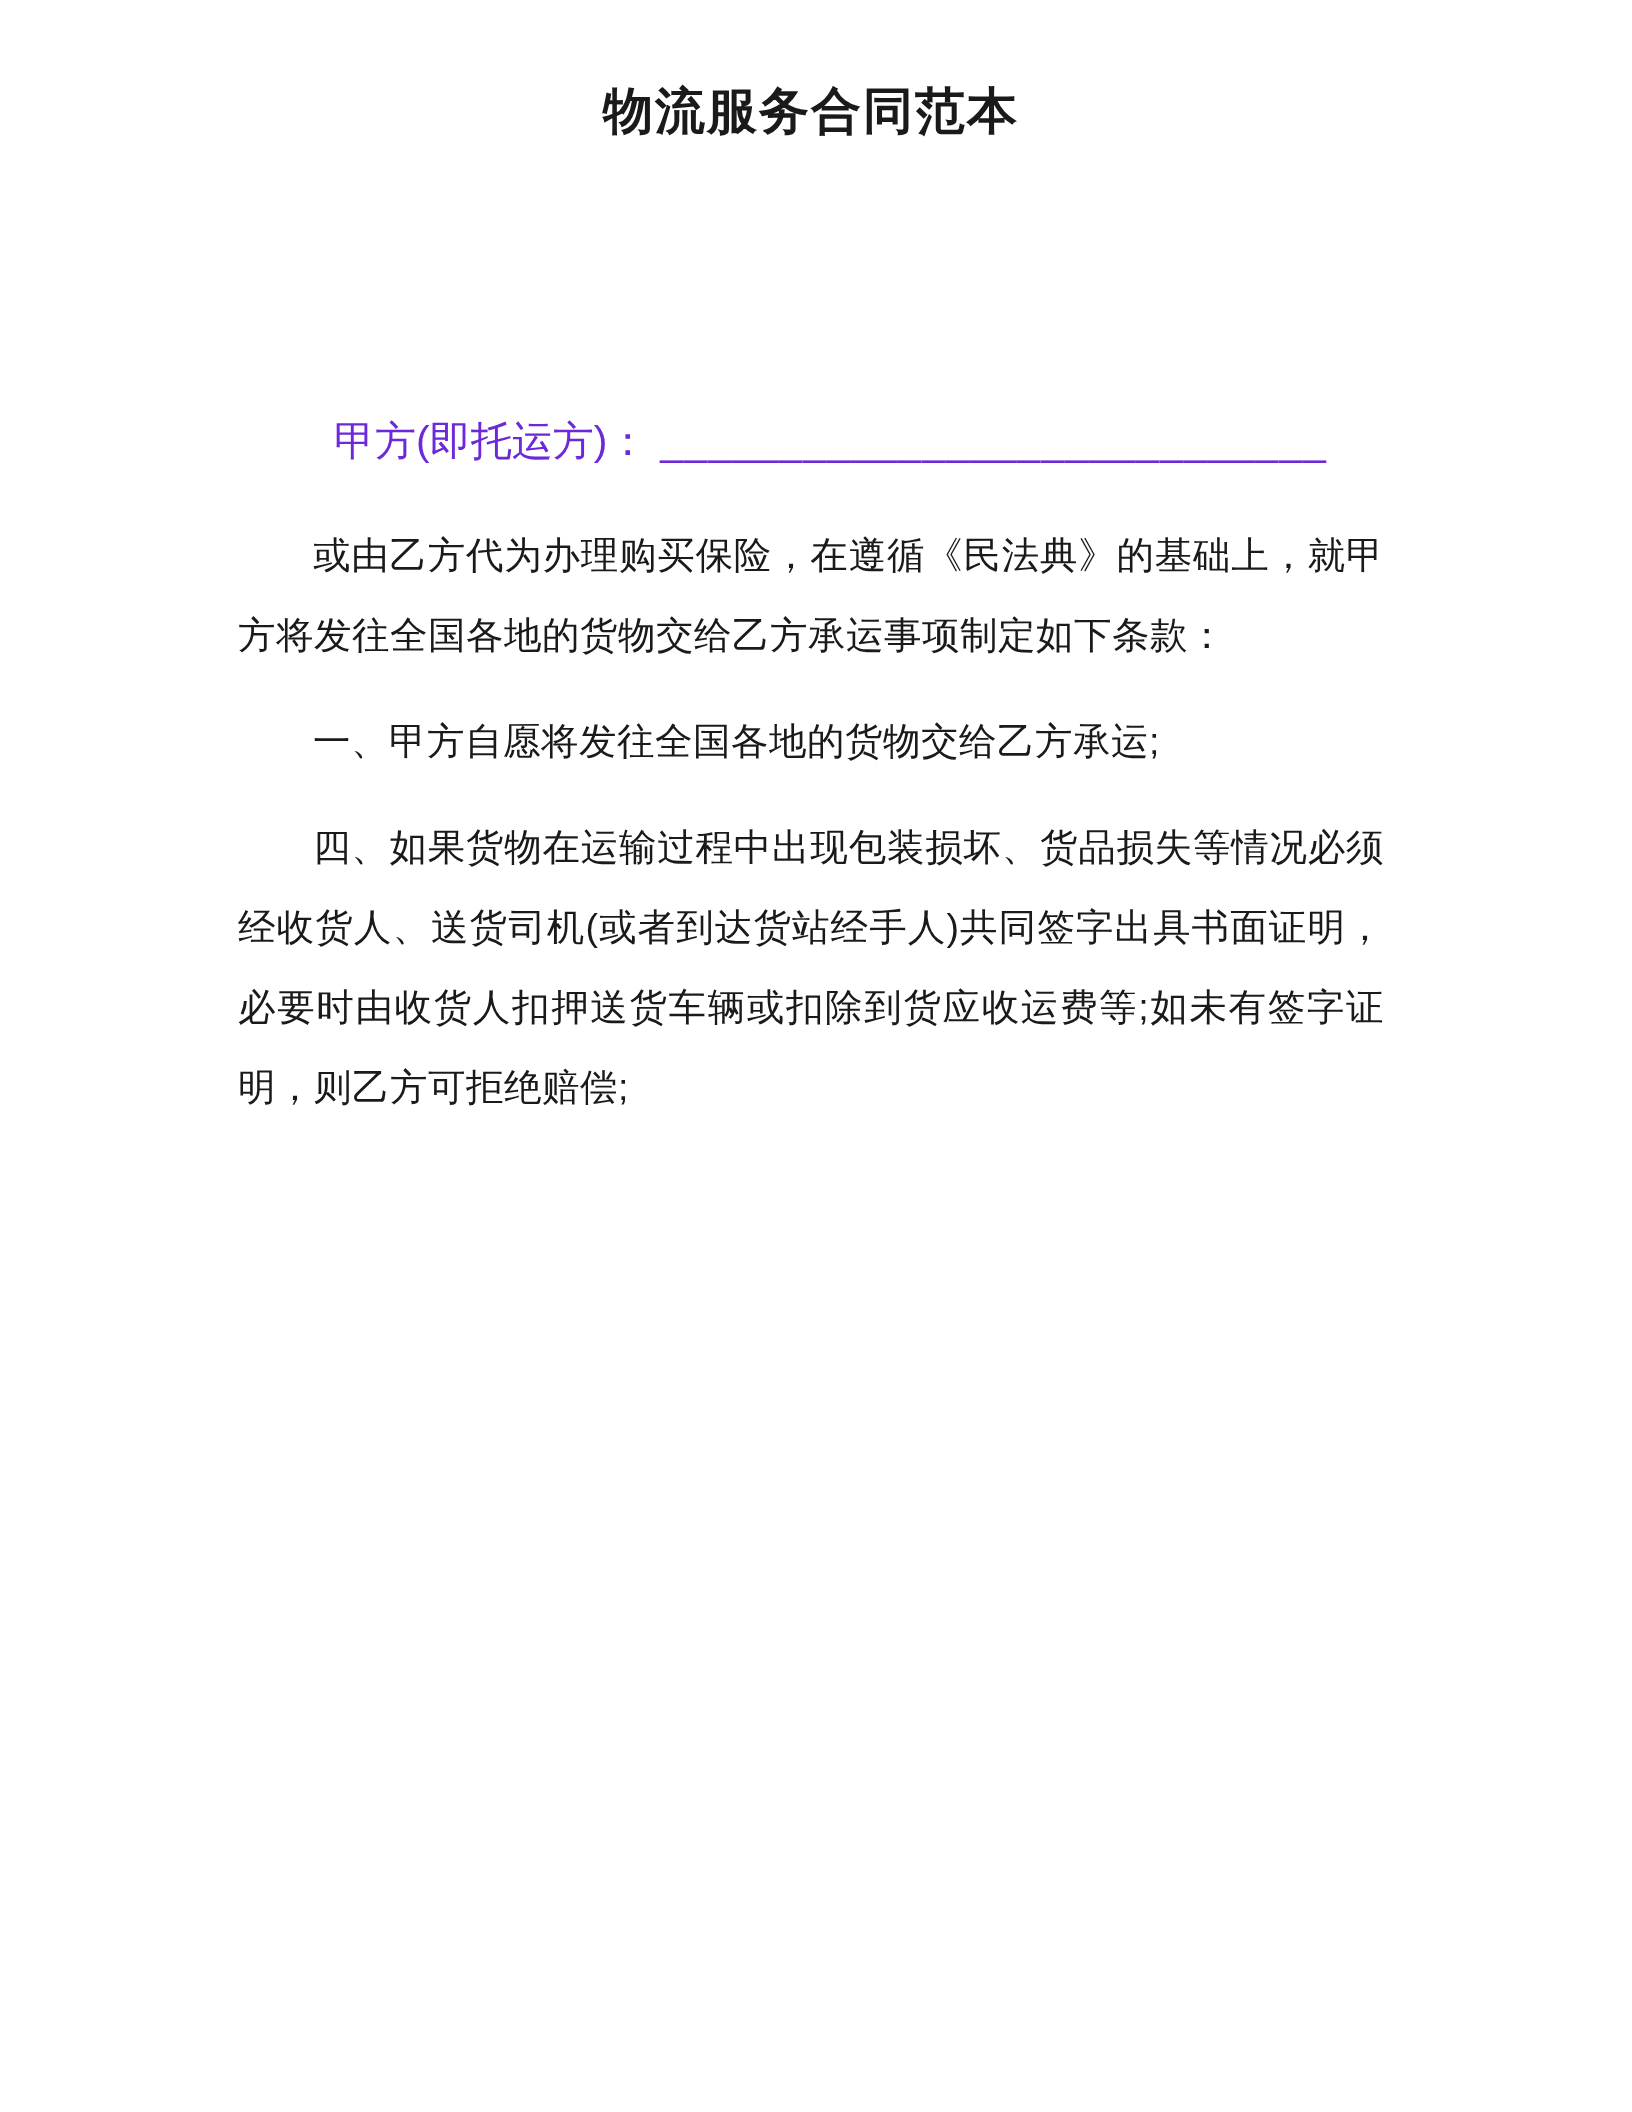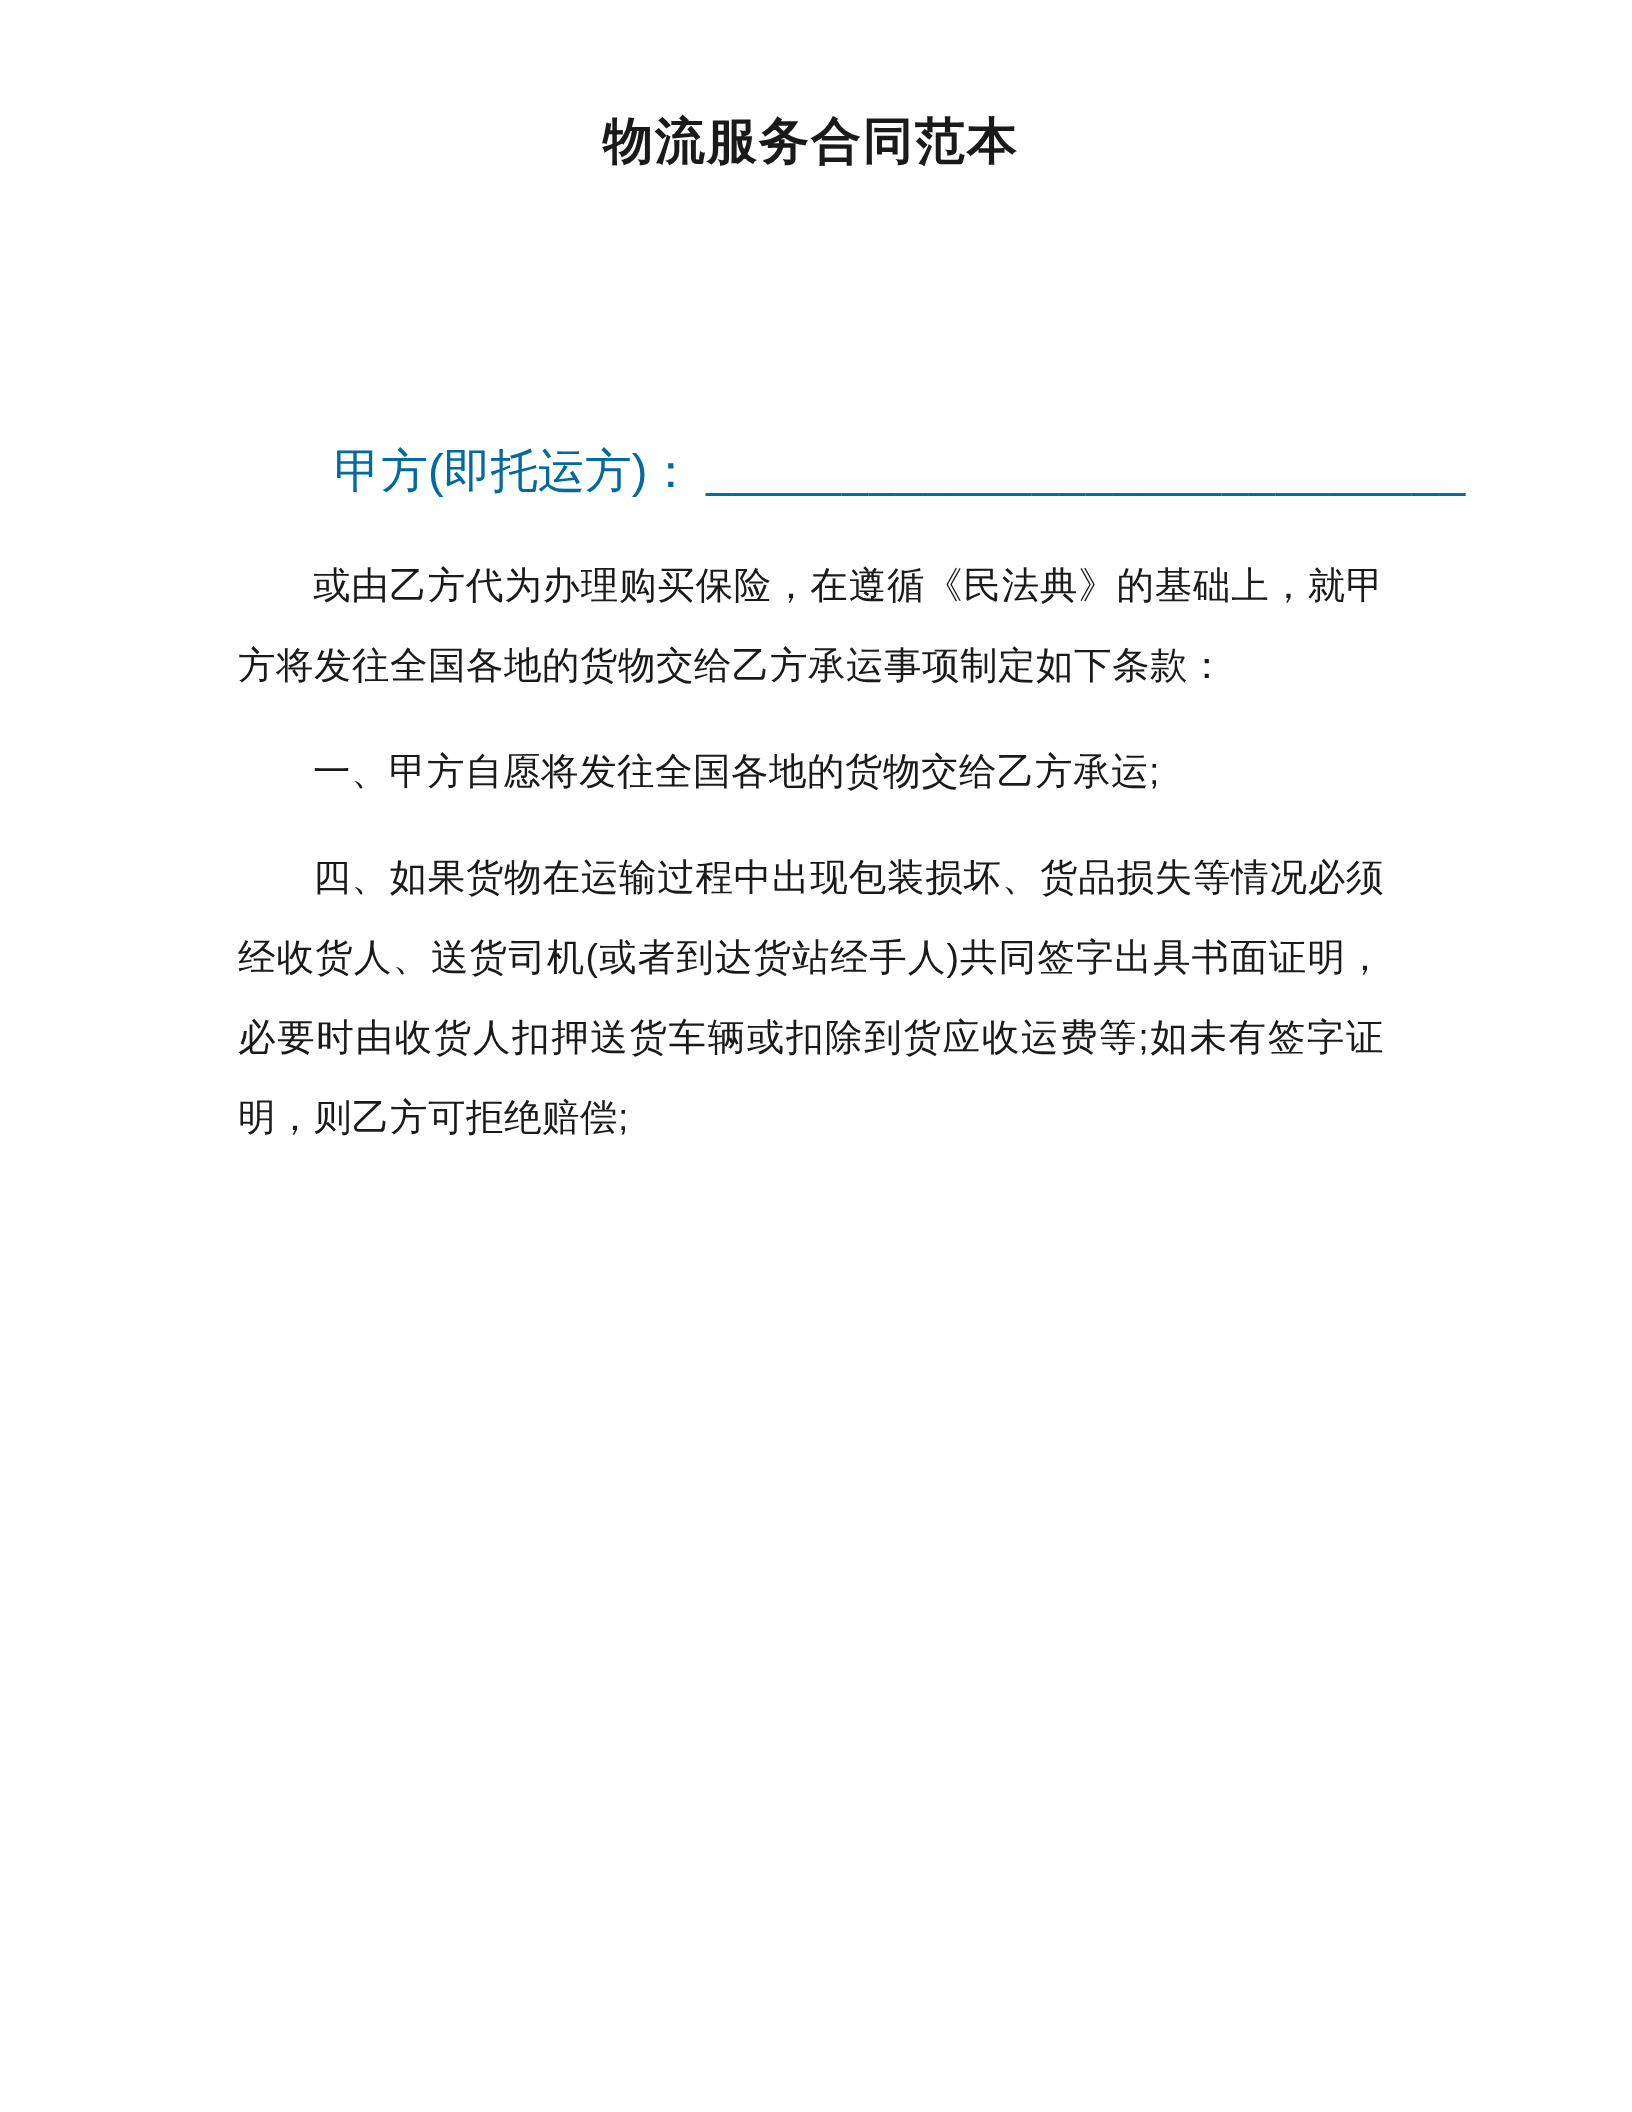--- a/index.html
+++ b/index.html
@@ -7,43 +7,43 @@
     padding: 0;
     background: #ffffff;
   }
 
   .page {
     position: relative;
     width: 1632px;
     height: 2112px;
     box-sizing: border-box;
     margin: 0 auto;
-    padding: 108px 248px 60px 238px;
+    padding: 78px 248px 60px 238px;
     background: #ffffff;
     color: #1c1c1c;
     font-family: "Liberation Sans", "DejaVu Sans", sans-serif;
     overflow: hidden;
   }
 
   .doc-title {
     margin: 0 0 268px 0;
     text-align: center;
     font-size: 50px;
     font-weight: 700;
     letter-spacing: 2px;
     color: #1a1a1a;
   }
 
   .party-line {
     margin: 0 0 46px 0;
-    font-size: 47px;
+    font-size: 41px;
     line-height: 56px;
     text-indent: 96px;
     white-space: nowrap;
-    color: #0369a1;
+    color: #6d28d9;
   }
 
   .party-line .blank {
     margin-left: 12px;
     letter-spacing: 1px;
   }
 
   .body-block {
     margin-top: 42px;
   }

